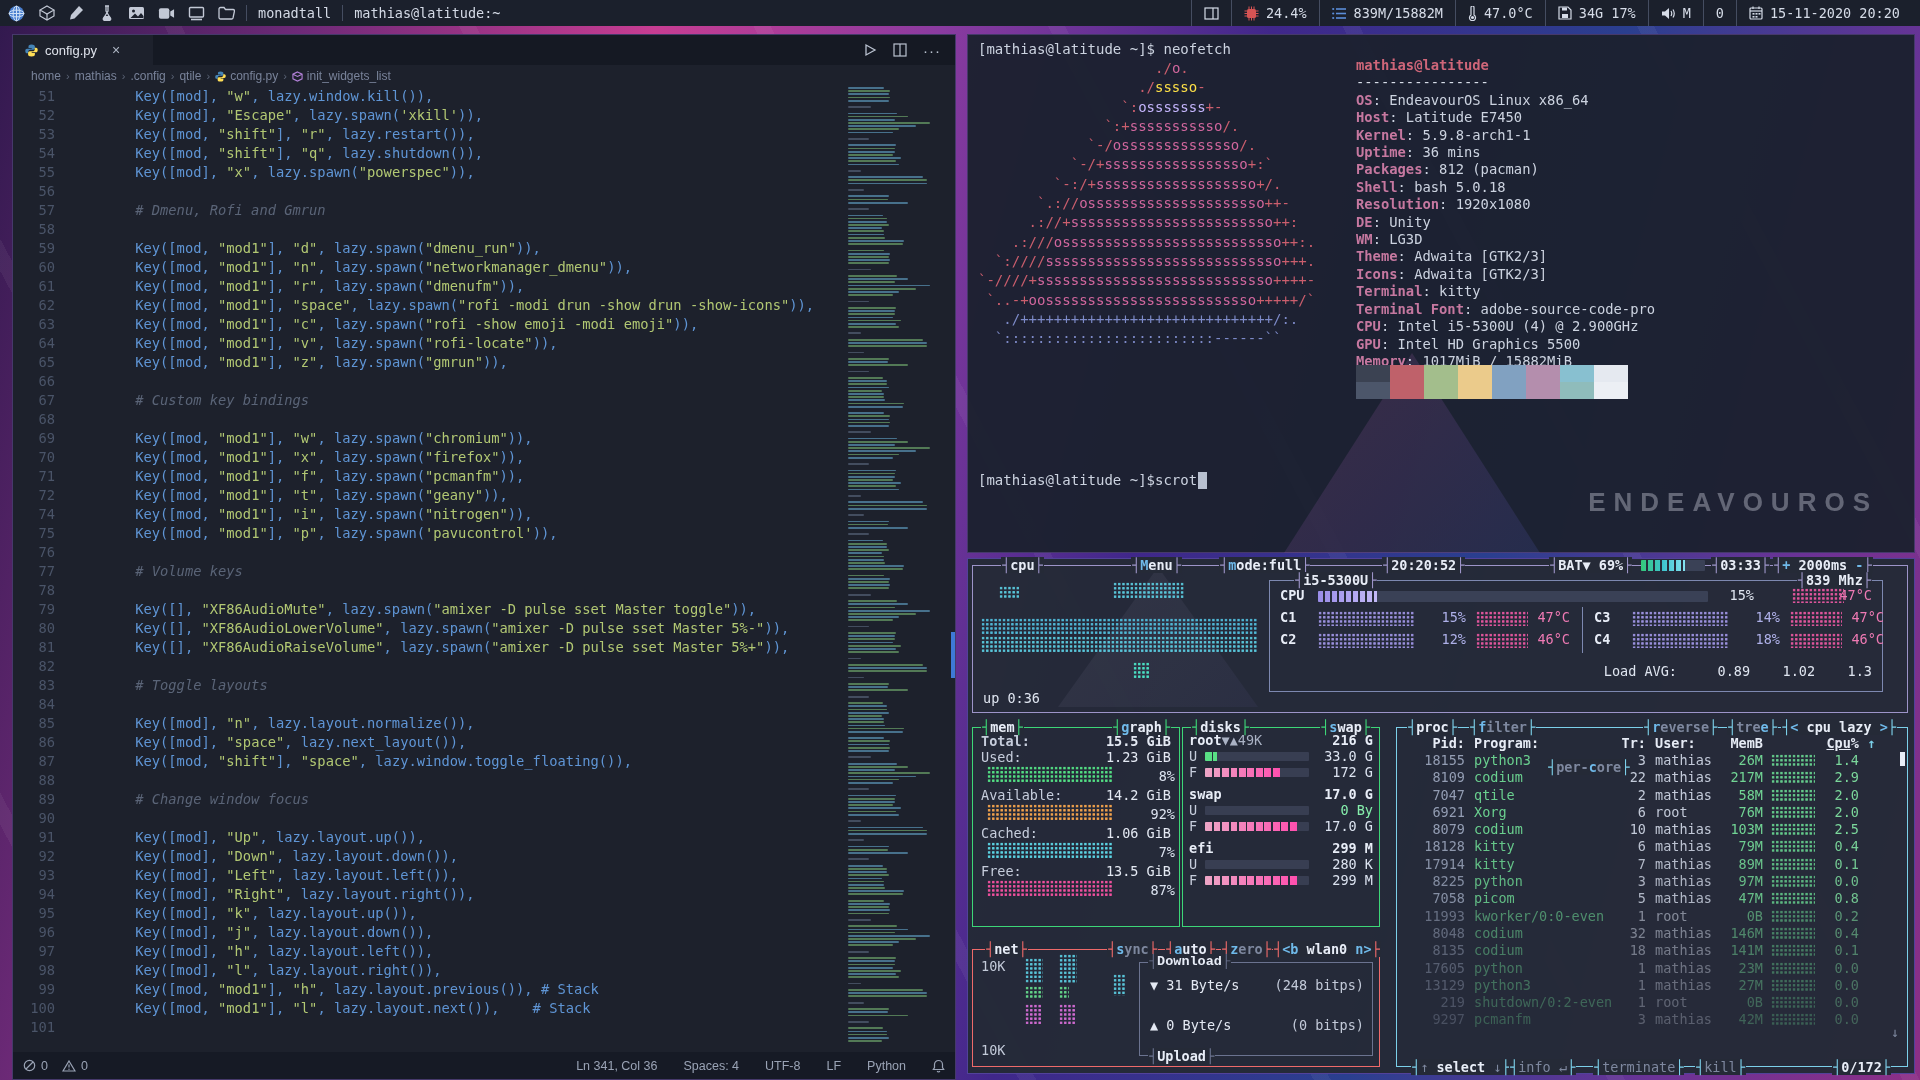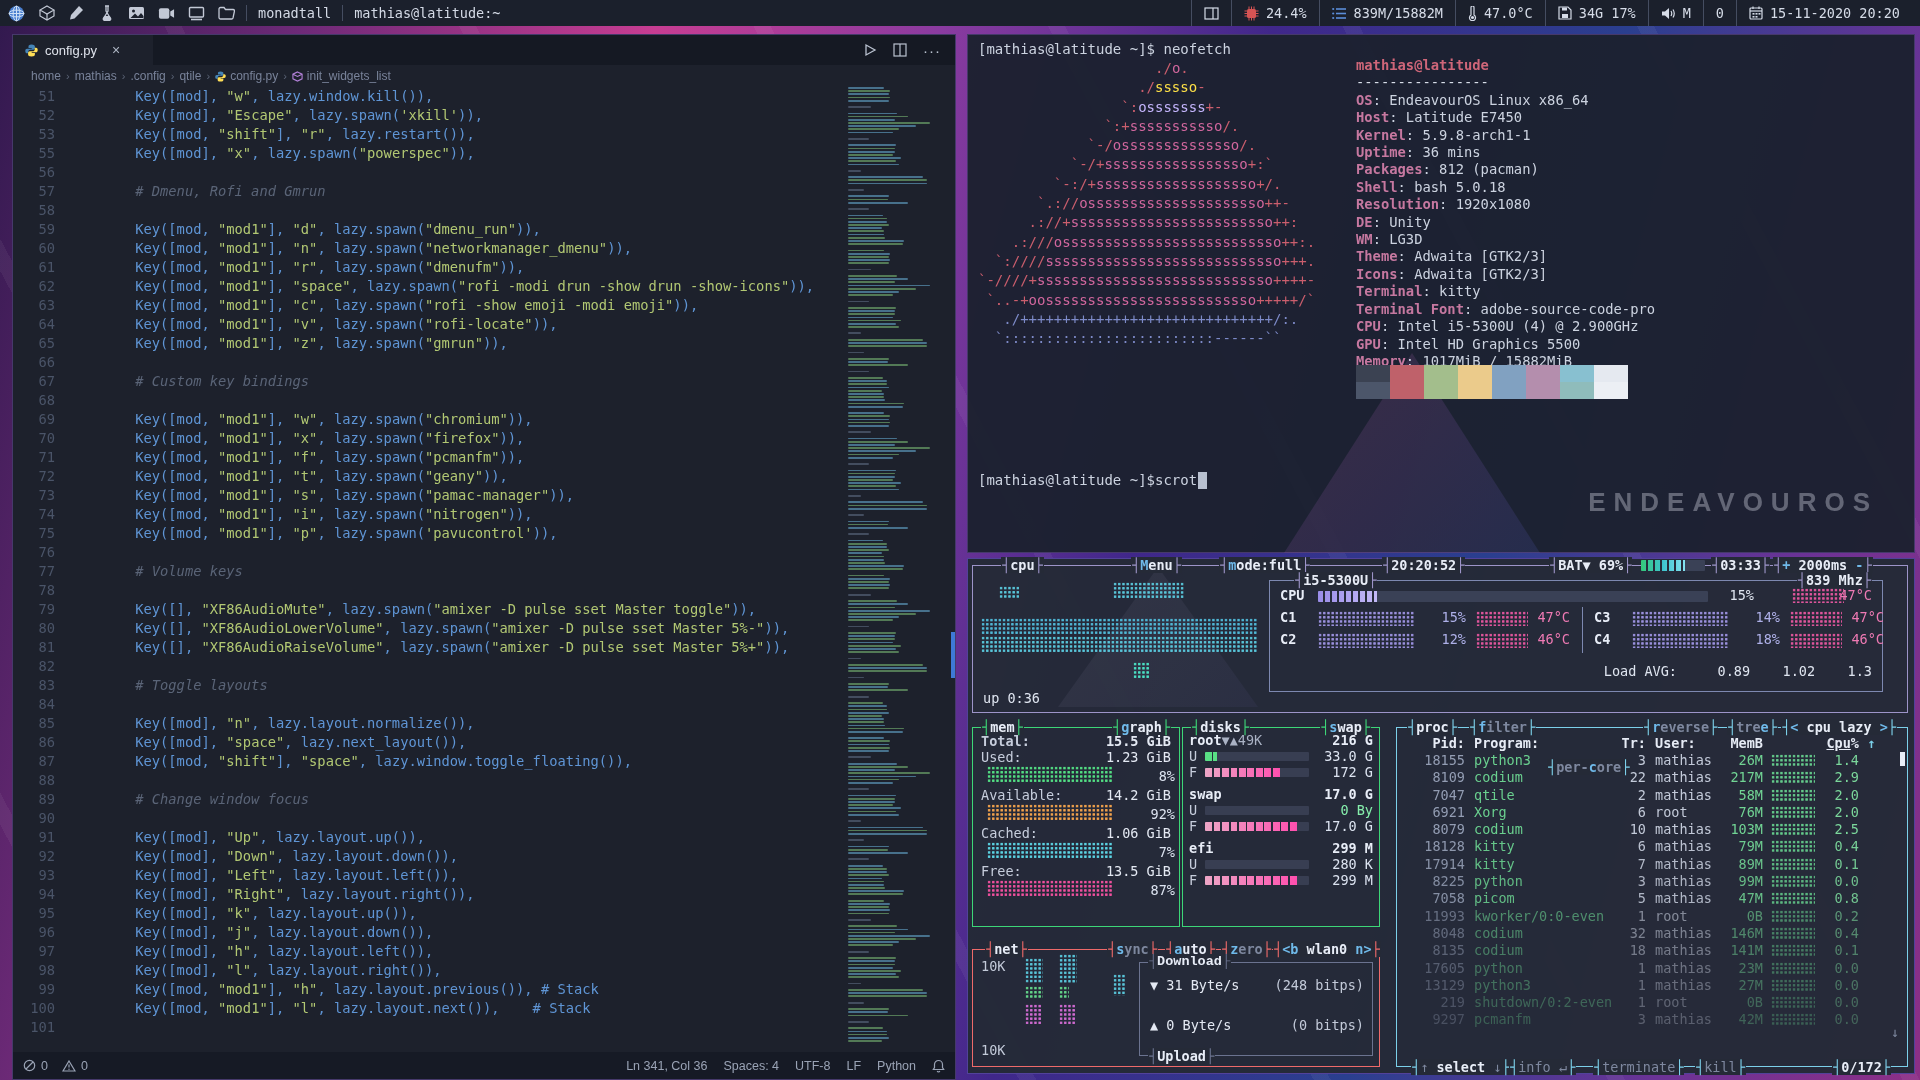--- a/index.html
+++ b/index.html
@@ -32,21 +32,21 @@
   .code{position:absolute;left:0;top:52px;width:944px;height:967px;overflow:hidden;font-size:13.75px;line-height:19px;}
   .cl{display:flex;white-space:pre;height:19px;}
   .cl .ln{width:42px;text-align:right;color:#4a5468;flex:none;user-select:none;}
   .cl .ct{margin-left:14px;}
   .tk-base{color:#5f95d5;} .tk-str{color:#b2c873;} .tk-com{color:#5a6477;font-style:italic;}
   .minimap{position:absolute;right:14px;top:52px;width:100px;height:960px;opacity:.85;}
   .mm{height:1.8px;margin-bottom:1.4px;border-radius:1px;}
   .escroll{position:absolute;right:0;top:597px;width:4px;height:46px;background:#3e79d6;}
   .statusbar{position:absolute;left:0;bottom:0;right:0;height:27px;background:#161a25;display:flex;align-items:center;padding:0 10px;font-size:12.5px;color:#9aa3b5;}
   .sb-left{display:flex;align-items:center;gap:5px;}
-  .sb-right{margin-left:auto;display:flex;align-items:flex-end;gap:16px;}
+  .sb-right{margin-left:auto;display:flex;align-items:flex-end;gap:26px;}
   .sb-right span{cursor:pointer;}
 
   
   .terminal{position:absolute;left:967px;top:34px;width:948px;height:519px;background:rgba(28,33,48,.97);border:1px solid #46396b;z-index:10;font-size:14px;line-height:19.3px;color:#ccd3e0;}
   .terminal pre{font-family:"DejaVu Sans Mono",monospace;white-space:pre;}
   .t-prompt1{position:absolute;left:10px;top:5px;}
   .t-art{position:absolute;left:10px;top:24px;}
   .t-info{position:absolute;left:388px;top:22px;font-size:13.8px;line-height:17.4px;}
   .neo-title{color:#cf6679;font-weight:bold;}
   .neo-underline{color:#d8dee9;}
@@ -323,39 +323,39 @@
               <polyline points="1,3.5 6,6 11,3.5 M6,6 6,11" fill="none" stroke="#b180d7" stroke-width="1.2"></polyline>
             </svg>
           </span>
           <span>init_widgets_list</span>
         </span>
       </div>
     <div class="code mono" id="code">
         <div class="cl"><span class="ln">51</span><span class="ct"><span class="tk-base">        Key([mod], </span><span class="tk-str">"w"</span><span class="tk-base">, lazy.window.kill()),</span></span></div>
         <div class="cl"><span class="ln">52</span><span class="ct"><span class="tk-base">        Key([mod], </span><span class="tk-str">"Escape"</span><span class="tk-base">, lazy.spawn(</span><span class="tk-str">'xkill'</span><span class="tk-base">)),</span></span></div>
         <div class="cl"><span class="ln">53</span><span class="ct"><span class="tk-base">        Key([mod, </span><span class="tk-str">"shift"</span><span class="tk-base">], </span><span class="tk-str">"r"</span><span class="tk-base">, lazy.restart()),</span></span></div>
+        <div class="cl"><span class="ln">54</span><span class="ct"><span class="tk-base">        Key([mod, </span><span class="tk-str">"shift"</span><span class="tk-base">], </span><span class="tk-str">"q"</span><span class="tk-base">, lazy.shutdown()),</span></span></div>
         <div class="cl"><span class="ln">55</span><span class="ct"><span class="tk-base">        Key([mod], </span><span class="tk-str">"x"</span><span class="tk-base">, lazy.spawn(</span><span class="tk-str">"powerspec"</span><span class="tk-base">)),</span></span></div>
         <div class="cl"><span class="ln">56</span><span class="ct"></span></div>
         <div class="cl"><span class="ln">57</span><span class="ct"><span class="tk-com">        # Dmenu, Rofi and Gmrun</span></span></div>
         <div class="cl"><span class="ln">58</span><span class="ct"></span></div>
         <div class="cl"><span class="ln">59</span><span class="ct"><span class="tk-base">        Key([mod, </span><span class="tk-str">"mod1"</span><span class="tk-base">], </span><span class="tk-str">"d"</span><span class="tk-base">, lazy.spawn(</span><span class="tk-str">"dmenu_run"</span><span class="tk-base">)),</span></span></div>
         <div class="cl"><span class="ln">60</span><span class="ct"><span class="tk-base">        Key([mod, </span><span class="tk-str">"mod1"</span><span class="tk-base">], </span><span class="tk-str">"n"</span><span class="tk-base">, lazy.spawn(</span><span class="tk-str">"networkmanager_dmenu"</span><span class="tk-base">)),</span></span></div>
         <div class="cl"><span class="ln">61</span><span class="ct"><span class="tk-base">        Key([mod, </span><span class="tk-str">"mod1"</span><span class="tk-base">], </span><span class="tk-str">"r"</span><span class="tk-base">, lazy.spawn(</span><span class="tk-str">"dmenufm"</span><span class="tk-base">)),</span></span></div>
         <div class="cl"><span class="ln">62</span><span class="ct"><span class="tk-base">        Key([mod, </span><span class="tk-str">"mod1"</span><span class="tk-base">], </span><span class="tk-str">"space"</span><span class="tk-base">, lazy.spawn(</span><span class="tk-str">"rofi -modi drun -show drun -show-icons"</span><span class="tk-base">)),</span></span></div>
         <div class="cl"><span class="ln">63</span><span class="ct"><span class="tk-base">        Key([mod, </span><span class="tk-str">"mod1"</span><span class="tk-base">], </span><span class="tk-str">"c"</span><span class="tk-base">, lazy.spawn(</span><span class="tk-str">"rofi -show emoji -modi emoji"</span><span class="tk-base">)),</span></span></div>
         <div class="cl"><span class="ln">64</span><span class="ct"><span class="tk-base">        Key([mod, </span><span class="tk-str">"mod1"</span><span class="tk-base">], </span><span class="tk-str">"v"</span><span class="tk-base">, lazy.spawn(</span><span class="tk-str">"rofi-locate"</span><span class="tk-base">)),</span></span></div>
         <div class="cl"><span class="ln">65</span><span class="ct"><span class="tk-base">        Key([mod, </span><span class="tk-str">"mod1"</span><span class="tk-base">], </span><span class="tk-str">"z"</span><span class="tk-base">, lazy.spawn(</span><span class="tk-str">"gmrun"</span><span class="tk-base">)),</span></span></div>
         <div class="cl"><span class="ln">66</span><span class="ct"></span></div>
         <div class="cl"><span class="ln">67</span><span class="ct"><span class="tk-com">        # Custom key bindings</span></span></div>
         <div class="cl"><span class="ln">68</span><span class="ct"></span></div>
         <div class="cl"><span class="ln">69</span><span class="ct"><span class="tk-base">        Key([mod, </span><span class="tk-str">"mod1"</span><span class="tk-base">], </span><span class="tk-str">"w"</span><span class="tk-base">, lazy.spawn(</span><span class="tk-str">"chromium"</span><span class="tk-base">)),</span></span></div>
         <div class="cl"><span class="ln">70</span><span class="ct"><span class="tk-base">        Key([mod, </span><span class="tk-str">"mod1"</span><span class="tk-base">], </span><span class="tk-str">"x"</span><span class="tk-base">, lazy.spawn(</span><span class="tk-str">"firefox"</span><span class="tk-base">)),</span></span></div>
         <div class="cl"><span class="ln">71</span><span class="ct"><span class="tk-base">        Key([mod, </span><span class="tk-str">"mod1"</span><span class="tk-base">], </span><span class="tk-str">"f"</span><span class="tk-base">, lazy.spawn(</span><span class="tk-str">"pcmanfm"</span><span class="tk-base">)),</span></span></div>
         <div class="cl"><span class="ln">72</span><span class="ct"><span class="tk-base">        Key([mod, </span><span class="tk-str">"mod1"</span><span class="tk-base">], </span><span class="tk-str">"t"</span><span class="tk-base">, lazy.spawn(</span><span class="tk-str">"geany"</span><span class="tk-base">)),</span></span></div>
-        <div class="cl"><span class="ln">73</span><span class="ct"><span class="tk-base">        Key([mod, </span><span class="tk-str">"mod1"</span><span class="tk-base">], </span><span class="tk-str">"s"</span><span class="tk-base">, lazy.spawn(</span><span class="tk-str">"pamac-manager"</span><span class="tk-base">)),</span></span></div>
         <div class="cl"><span class="ln">74</span><span class="ct"><span class="tk-base">        Key([mod, </span><span class="tk-str">"mod1"</span><span class="tk-base">], </span><span class="tk-str">"i"</span><span class="tk-base">, lazy.spawn(</span><span class="tk-str">"nitrogen"</span><span class="tk-base">)),</span></span></div>
         <div class="cl"><span class="ln">75</span><span class="ct"><span class="tk-base">        Key([mod, </span><span class="tk-str">"mod1"</span><span class="tk-base">], </span><span class="tk-str">"p"</span><span class="tk-base">, lazy.spawn(</span><span class="tk-str">'pavucontrol'</span><span class="tk-base">)),</span></span></div>
         <div class="cl"><span class="ln">76</span><span class="ct"></span></div>
         <div class="cl"><span class="ln">77</span><span class="ct"><span class="tk-com">        # Volume keys</span></span></div>
         <div class="cl"><span class="ln">78</span><span class="ct"></span></div>
         <div class="cl"><span class="ln">79</span><span class="ct"><span class="tk-base">        Key([], </span><span class="tk-str">"XF86AudioMute"</span><span class="tk-base">, lazy.spawn(</span><span class="tk-str">"amixer -D pulse sset Master toggle"</span><span class="tk-base">)),</span></span></div>
         <div class="cl"><span class="ln">80</span><span class="ct"><span class="tk-base">        Key([], </span><span class="tk-str">"XF86AudioLowerVolume"</span><span class="tk-base">, lazy.spawn(</span><span class="tk-str">"amixer -D pulse sset Master 5%-"</span><span class="tk-base">)),</span></span></div>
         <div class="cl"><span class="ln">81</span><span class="ct"><span class="tk-base">        Key([], </span><span class="tk-str">"XF86AudioRaiseVolume"</span><span class="tk-base">, lazy.spawn(</span><span class="tk-str">"amixer -D pulse sset Master 5%+"</span><span class="tk-base">)),</span></span></div>
         <div class="cl"><span class="ln">82</span><span class="ct"></span></div>
         <div class="cl"><span class="ln">83</span><span class="ct"><span class="tk-com">        # Toggle layouts</span></span></div>
@@ -963,21 +963,21 @@
       <span class="btitle" style="right:10px;" id="proc-t4"><span class="hk">&lt; </span><span class="bw">cpu lazy</span><span class="hk"> &gt;</span></span>
       <div id="proc-table" style="padding:6px 4px 0 4px;">
           <div class="prow phead"><span class="c-pid">Pid:</span><span class="c-prog">Program:</span><span class="c-tr">Tr:</span><span class="c-user">User:</span><span class="c-mem">MemB</span><span class="c-graph"></span><span class="c-cpu"><u>Cpu</u><span>%</span></span><span style="color: rgb(124, 208, 234);"> ↑</span></div>
           <div class="prow" style="opacity: 1;"><span class="c-pid">18155</span><span class="c-prog">python3</span><span class="c-tr">3</span><span class="c-user">mathias</span><span class="c-mem">26M</span><span class="c-graph"><span class="dots" style="left: 0px; top: 0px; width: 44px; height: 12px; color: rgb(99, 201, 138);"></span></span><span class="c-cpu">1.4</span></div>
           <div class="prow" style="opacity: 1;"><span class="c-pid">8109</span><span class="c-prog">codium</span><span class="c-tr">22</span><span class="c-user">mathias</span><span class="c-mem">217M</span><span class="c-graph"><span class="dots" style="left: 0px; top: 0px; width: 44px; height: 12px; color: rgb(99, 201, 138);"></span></span><span class="c-cpu">2.9</span></div>
           <div class="prow" style="opacity: 1;"><span class="c-pid">7047</span><span class="c-prog">qtile</span><span class="c-tr">2</span><span class="c-user">mathias</span><span class="c-mem">58M</span><span class="c-graph"><span class="dots" style="left: 0px; top: 0px; width: 44px; height: 12px; color: rgb(99, 201, 138);"></span></span><span class="c-cpu">2.0</span></div>
           <div class="prow" style="opacity: 1;"><span class="c-pid">6921</span><span class="c-prog">Xorg</span><span class="c-tr">6</span><span class="c-user">root</span><span class="c-mem">76M</span><span class="c-graph"><span class="dots" style="left: 0px; top: 0px; width: 44px; height: 12px; color: rgb(99, 201, 138);"></span></span><span class="c-cpu">2.0</span></div>
           <div class="prow" style="opacity: 1;"><span class="c-pid">8079</span><span class="c-prog">codium</span><span class="c-tr">10</span><span class="c-user">mathias</span><span class="c-mem">103M</span><span class="c-graph"><span class="dots" style="left: 0px; top: 0px; width: 44px; height: 12px; color: rgb(99, 201, 138);"></span></span><span class="c-cpu">2.5</span></div>
           <div class="prow" style="opacity: 0.95;"><span class="c-pid">18128</span><span class="c-prog">kitty</span><span class="c-tr">6</span><span class="c-user">mathias</span><span class="c-mem">79M</span><span class="c-graph"><span class="dots" style="left: 0px; top: 0px; width: 44px; height: 12px; color: rgb(99, 201, 138);"></span></span><span class="c-cpu">0.4</span></div>
           <div class="prow" style="opacity: 0.9;"><span class="c-pid">17914</span><span class="c-prog">kitty</span><span class="c-tr">7</span><span class="c-user">mathias</span><span class="c-mem">89M</span><span class="c-graph"><span class="dots" style="left: 0px; top: 0px; width: 44px; height: 12px; color: rgb(99, 201, 138);"></span></span><span class="c-cpu">0.1</span></div>
-          <div class="prow" style="opacity: 0.85;"><span class="c-pid">8225</span><span class="c-prog">python</span><span class="c-tr">3</span><span class="c-user">mathias</span><span class="c-mem">99M</span><span class="c-graph"><span class="dots" style="left: 0px; top: 0px; width: 44px; height: 12px; color: rgb(99, 201, 138);"></span></span><span class="c-cpu">0.0</span></div>
+          <div class="prow" style="opacity: 0.85;"><span class="c-pid">8225</span><span class="c-prog">python</span><span class="c-tr">3</span><span class="c-user">mathias</span><span class="c-mem">97M</span><span class="c-graph"><span class="dots" style="left: 0px; top: 0px; width: 44px; height: 12px; color: rgb(99, 201, 138);"></span></span><span class="c-cpu">0.0</span></div>
           <div class="prow" style="opacity: 0.88;"><span class="c-pid">7058</span><span class="c-prog">picom</span><span class="c-tr">5</span><span class="c-user">mathias</span><span class="c-mem">47M</span><span class="c-graph"><span class="dots" style="left: 0px; top: 0px; width: 44px; height: 12px; color: rgb(99, 201, 138);"></span></span><span class="c-cpu">0.8</span></div>
           <div class="prow" style="opacity: 0.6;"><span class="c-pid">11993</span><span class="c-prog">kworker/0:0-even</span><span class="c-tr">1</span><span class="c-user">root</span><span class="c-mem">0B</span><span class="c-graph"><span class="dots" style="left: 0px; top: 0px; width: 44px; height: 12px; color: rgb(99, 201, 138);"></span></span><span class="c-cpu">0.2</span></div>
           <div class="prow" style="opacity: 0.55;"><span class="c-pid">8048</span><span class="c-prog">codium</span><span class="c-tr">32</span><span class="c-user">mathias</span><span class="c-mem">146M</span><span class="c-graph"><span class="dots" style="left: 0px; top: 0px; width: 44px; height: 12px; color: rgb(99, 201, 138);"></span></span><span class="c-cpu">0.4</span></div>
           <div class="prow" style="opacity: 0.5;"><span class="c-pid">8135</span><span class="c-prog">codium</span><span class="c-tr">18</span><span class="c-user">mathias</span><span class="c-mem">141M</span><span class="c-graph"><span class="dots" style="left: 0px; top: 0px; width: 44px; height: 12px; color: rgb(99, 201, 138);"></span></span><span class="c-cpu">0.1</span></div>
           <div class="prow" style="opacity: 0.45;"><span class="c-pid">17605</span><span class="c-prog">python</span><span class="c-tr">1</span><span class="c-user">mathias</span><span class="c-mem">23M</span><span class="c-graph"><span class="dots" style="left: 0px; top: 0px; width: 44px; height: 12px; color: rgb(99, 201, 138);"></span></span><span class="c-cpu">0.0</span></div>
           <div class="prow" style="opacity: 0.42;"><span class="c-pid">13129</span><span class="c-prog">python3</span><span class="c-tr">1</span><span class="c-user">mathias</span><span class="c-mem">27M</span><span class="c-graph"><span class="dots" style="left: 0px; top: 0px; width: 44px; height: 12px; color: rgb(99, 201, 138);"></span></span><span class="c-cpu">0.0</span></div>
           <div class="prow" style="opacity: 0.36;"><span class="c-pid">219</span><span class="c-prog">shutdown/0:2-even</span><span class="c-tr">1</span><span class="c-user">root</span><span class="c-mem">0B</span><span class="c-graph"><span class="dots" style="left: 0px; top: 0px; width: 44px; height: 12px; color: rgb(99, 201, 138);"></span></span><span class="c-cpu">0.0</span></div>
           <div class="prow" style="opacity: 0.33;"><span class="c-pid">9297</span><span class="c-prog">pcmanfm</span><span class="c-tr">3</span><span class="c-user">mathias</span><span class="c-mem">42M</span><span class="c-graph"><span class="dots" style="left: 0px; top: 0px; width: 44px; height: 12px; color: rgb(99, 201, 138);"></span></span><span class="c-cpu">0.0</span></div>
         </div>
       <div class="abs" style="right:2px;top:24px;width:5px;height:14px;background:#e8edf7;"></div>

